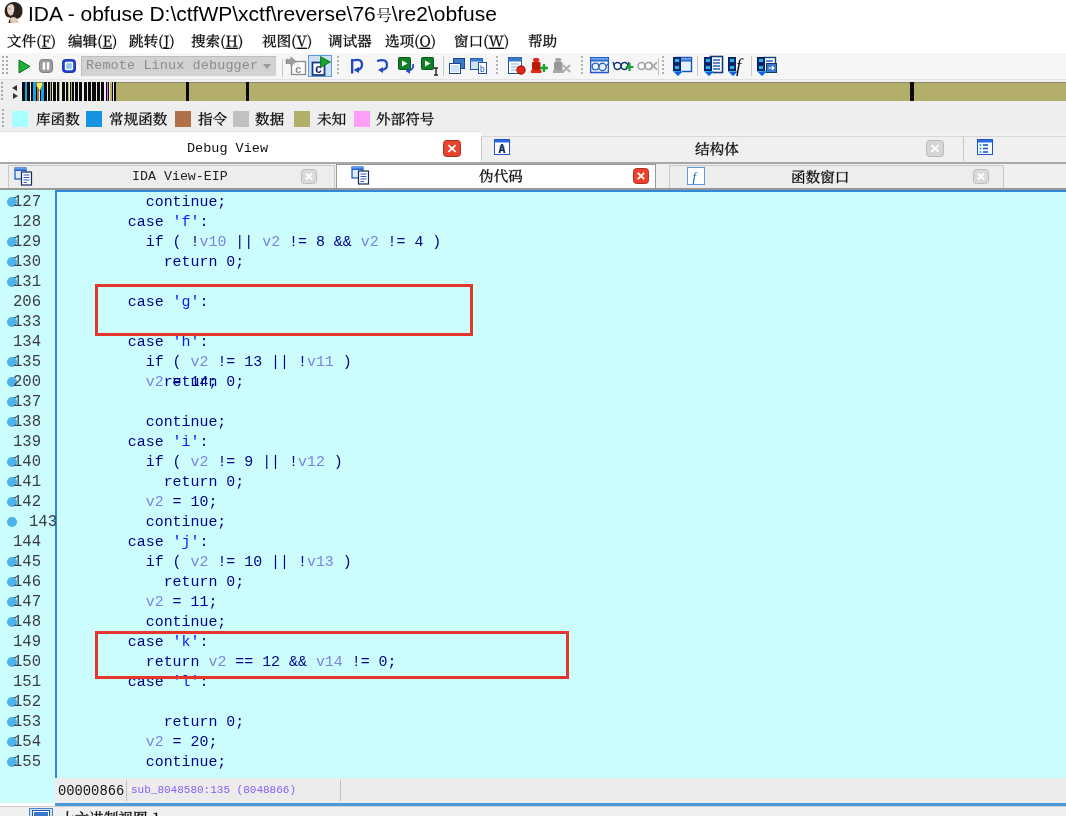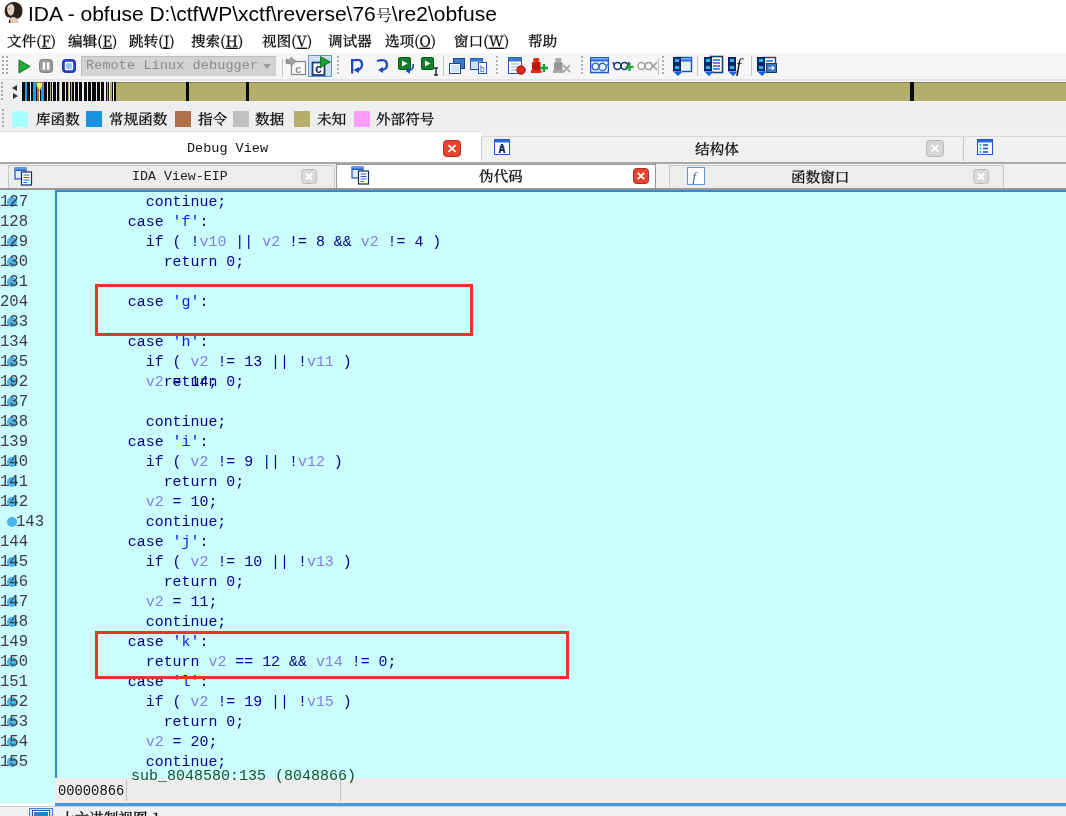--- a/index.html
+++ b/index.html
@@ -1,21 +1,21 @@
 <!DOCTYPE html>
 <html><head><meta charset="utf-8"><style>
 html,body{margin:0;padding:0;width:1066px;height:816px;background:#fff;overflow:hidden;
  font-family:"Liberation Sans",sans-serif;}
 *{box-sizing:border-box}
 .abs{position:absolute}
 .mono{font-family:"Liberation Mono",monospace}
 #page{position:relative;width:1066px;height:816px}
 .codeline{position:absolute;left:92px;white-space:pre;font-family:"Liberation Mono",monospace;
  font-size:14.93px;line-height:20px;height:20px;color:#00008c}
-.num{position:absolute;width:54px;text-align:left;font-family:"Liberation Mono",monospace;
+.num{position:absolute;width:54px;text-align:center;font-family:"Liberation Mono",monospace;
  font-size:15.6px;line-height:20px;height:20px;color:#3c3c46}
 .v{color:#8080e0}.ch{color:#0a16ff}
 .dot{position:absolute;width:10px;height:10px;border-radius:50%;background:#4db2ea}
 </style></head><body>
 <div id="page">
 <div class="abs" style="left:0;top:0;width:1066px;height:28px;background:#fff"></div>
 <svg class="abs" style="left:2px;top:1px" width="23" height="24" viewBox="0 0 23 24">
 <path d="M7.5 2 Q12 0 16 2 Q20 4 20.5 9 Q21 13 18.5 16 Q16 18.5 13 18 Q11.5 20 12 22 L8 22 Q8.5 19 8 16.5 Q5 17 3.5 14 Q2 11 3 7 Q4 3.5 7.5 2 Z" fill="#2b211c"></path>
 <path d="M5.5 5.5 Q7 3 9.5 3 Q12 3.5 12.3 7 Q12.5 10.5 11 13.2 Q9.5 15.2 7.5 14.2 Q5.5 12.8 5.2 9.5 Q5 7 5.5 5.5 Z" fill="#e9d6c6"></path>
 <path d="M6.3 8.0 Q7.6 7.3 8.9 7.9 Q7.6 8.6 6.3 8.0 Z" fill="#6a5244"></path>
@@ -365,31 +365,31 @@
 <div class="num" style="left:0;top:212px">128</div>
 <div class="codeline" style="top:212px">    case <span class="ch">'f'</span>:</div>
 <div class="dot" style="left:6.5px;top:237px"></div>
 <div class="num" style="left:0;top:232px">129</div>
 <div class="codeline" style="top:232px">      if ( !<span class="v">v10</span> || <span class="v">v2</span> != 8 &amp;&amp; <span class="v">v2</span> != 4 )</div>
 <div class="dot" style="left:6.5px;top:257px"></div>
 <div class="num" style="left:0;top:252px">130</div>
 <div class="codeline" style="top:252px">        return 0;</div>
 <div class="dot" style="left:6.5px;top:277px"></div>
 <div class="num" style="left:0;top:272px">131</div>
-<div class="num" style="left:0;top:292px">204</div>
+<div class="num" style="left:0;top:292px">206</div>
 <div class="codeline" style="top:292px">    case <span class="ch">'g'</span>:</div>
 <div class="dot" style="left:6.5px;top:317px"></div>
 <div class="num" style="left:0;top:312px">133</div>
 <div class="num" style="left:0;top:332px">134</div>
 <div class="codeline" style="top:332px">    case <span class="ch">'h'</span>:</div>
 <div class="dot" style="left:6.5px;top:357px"></div>
 <div class="num" style="left:0;top:352px">135</div>
 <div class="codeline" style="top:352px">      if ( <span class="v">v2</span> != 13 || !<span class="v">v11</span> )</div>
 <div class="dot" style="left:6.5px;top:377px"></div>
-<div class="num" style="left:0;top:372px">192</div>
+<div class="num" style="left:0;top:372px">200</div>
 <div class="codeline" style="top:372px">        return 0;</div>
 <div class="dot" style="left:6.5px;top:397px"></div>
 <div class="num" style="left:0;top:392px">137</div>
 <div class="codeline" style="top:372px">      <span class="v">v2</span> = 14;</div>
 <div class="dot" style="left:6.5px;top:417px"></div>
 <div class="num" style="left:0;top:412px">138</div>
 <div class="codeline" style="top:412px">      continue;</div>
 <div class="num" style="left:0;top:432px">139</div>
 <div class="codeline" style="top:432px">    case <span class="ch">'i'</span>:</div>
 <div class="dot" style="left:6.5px;top:457px"></div>
@@ -420,37 +420,36 @@
 <div class="codeline" style="top:612px">      continue;</div>
 <div class="num" style="left:0;top:632px">149</div>
 <div class="codeline" style="top:632px">    case <span class="ch">'k'</span>:</div>
 <div class="dot" style="left:6.5px;top:657px"></div>
 <div class="num" style="left:0;top:652px">150</div>
 <div class="codeline" style="top:652px">      return <span class="v">v2</span> == 12 &amp;&amp; <span class="v">v14</span> != 0;</div>
 <div class="num" style="left:0;top:672px">151</div>
 <div class="codeline" style="top:672px">    case <span class="ch">'l'</span>:</div>
 <div class="dot" style="left:6.5px;top:697px"></div>
 <div class="num" style="left:0;top:692px">152</div>
-<div class="codeline" style="top:692px">      if ( <span class="v">v2</span> != 19 || !<span class="v">v15</span> )</div>
 <div class="dot" style="left:6.5px;top:717px"></div>
 <div class="num" style="left:0;top:712px">153</div>
 <div class="codeline" style="top:712px">        return 0;</div>
 <div class="dot" style="left:6.5px;top:737px"></div>
 <div class="num" style="left:0;top:732px">154</div>
 <div class="codeline" style="top:732px">      <span class="v">v2</span> = 20;</div>
 <div class="dot" style="left:6.5px;top:757px"></div>
 <div class="num" style="left:0;top:752px">155</div>
 <div class="codeline" style="top:752px">      continue;</div>
 <div class="abs" style="left:95px;top:284px;width:378px;height:52px;border:3px solid #e8352c"></div>
 <div class="abs" style="left:95px;top:631px;width:474px;height:48px;border:3px solid #e8352c"></div>
 <div class="abs" style="left:0;top:778px;width:55px;height:25px;background:#ccfdfd"></div>
 <div class="abs" style="left:55px;top:778px;width:1011px;height:25px;background:#ececec"></div>
 <div class="abs mono" style="left:58px;top:784px;font-size:13.8px;color:#111">00000866</div>
 <div class="abs" style="left:126px;top:780px;width:1px;height:21px;background:#c0c0c0"></div>
-<div class="abs mono" style="left:131px;top:768px;font-size:15px;color:#14532d">sub_8048580:135 (8048866)</div>
+<div class="abs mono" style="left:131px;top:784px;font-size:11px;color:#8b5cf6">sub_8048580:135 (8048866)</div>
 <div class="abs" style="left:340px;top:780px;width:1px;height:21px;background:#c0c0c0"></div>
 <div class="abs" style="left:55px;top:803px;width:1011px;height:2.5px;background:#4a9ad8"></div>
 <div class="abs" style="left:0;top:805.5px;width:1066px;height:10.5px;background:#f0f0f0;border-top:1px solid #cfcfcf"></div>
 <svg class="abs" style="left:29px;top:808px" width="24" height="8" viewBox="0 0 24 8">
 <rect x="0.5" y="0.5" width="23" height="12" fill="#cfe3f6" stroke="#4a84c8"></rect>
 <rect x="3.5" y="2.5" width="17" height="9" fill="#fff" stroke="#2255aa"></rect>
 <rect x="5" y="4" width="14" height="7" fill="#3a78c8"></rect>
     </svg>
 <svg style="position:absolute;left:60.0px;top:810.1px" width="99.5" height="16.1" viewBox="0 -13.43 99.5 16.06">
       <path d="M0.6 -6.9 0.8 -6.5H6.8V1.1H7.0C7.3 1.1 7.8 0.9 7.8 0.7V-6.5H13.6C13.8 -6.5 13.9 -6.5 14.0 -6.7C13.5 -7.2 12.6 -7.9 12.6 -7.9L11.8 -6.9H7.8V-11.6C8.2 -11.6 8.3 -11.8 8.3 -12.0L6.8 -12.2V-6.9Z M23.7 -6.4 23.5 -6.2C25.0 -4.5 27.0 -1.6 27.5 0.4C28.8 1.4 29.3 -1.9 23.7 -6.4ZM21.1 -5.9 19.5 -6.5C18.7 -4.1 17.0 -1.1 15.2 0.7L15.4 0.8C17.5 -0.8 19.5 -3.5 20.5 -5.8C20.9 -5.7 21.0 -5.8 21.1 -5.9ZM20.1 -12.1 19.9 -12.0C20.8 -11.3 21.9 -10.0 22.1 -9.0C23.3 -8.1 24.1 -10.8 20.1 -12.1ZM27.0 -9.5 26.2 -8.4H15.4L15.5 -8.0H28.1C28.3 -8.0 28.5 -8.0 28.5 -8.2C27.9 -8.7 27.0 -9.5 27.0 -9.5Z M30.7 -12.0 30.5 -11.9C31.2 -11.1 32.1 -9.8 32.3 -8.9C33.3 -8.1 34.1 -10.3 30.7 -12.0ZM41.7 -10.0 41.0 -9.2H40.3V-11.6C40.7 -11.7 40.8 -11.8 40.9 -12.0L39.4 -12.2V-9.2H36.9V-11.6C37.2 -11.7 37.3 -11.8 37.4 -12.0L35.9 -12.2V-9.2H34.0L34.1 -8.7H35.9V-6.3L35.9 -5.6H33.6L33.7 -5.1H35.9C35.8 -3.5 35.3 -2.2 34.2 -1.1L34.4 -0.9C36.0 -2.0 36.6 -3.4 36.8 -5.1H39.4V-0.7H39.6C40.0 -0.7 40.3 -0.9 40.3 -1.0V-5.1H43.0C43.2 -5.1 43.3 -5.2 43.3 -5.4C42.9 -5.8 42.1 -6.5 42.1 -6.5L41.5 -5.6H40.3V-8.7H42.5C42.7 -8.7 42.8 -8.8 42.9 -9.0C42.4 -9.4 41.7 -10.0 41.7 -10.0ZM36.9 -5.6 36.9 -6.3V-8.7H39.4V-5.6ZM31.9 -1.9C31.2 -1.5 30.3 -0.6 29.6 -0.2L30.5 1.0C30.6 0.9 30.6 0.8 30.6 0.6C31.1 -0.1 31.9 -1.1 32.2 -1.6C32.4 -1.8 32.5 -1.8 32.7 -1.6C33.8 0.3 35.1 0.7 38.3 0.7C39.9 0.7 41.2 0.7 42.5 0.7C42.6 0.2 42.8 -0.1 43.3 -0.2V-0.4C41.6 -0.3 40.2 -0.3 38.6 -0.3C35.5 -0.3 34.0 -0.4 33.0 -2.0C32.9 -2.1 32.8 -2.1 32.8 -2.1V-6.8C33.2 -6.8 33.4 -6.9 33.5 -7.0L32.2 -8.1L31.7 -7.3H29.8L29.8 -6.9H31.9Z M53.6 -11.0V-1.8H53.7C54.1 -1.8 54.5 -2.0 54.5 -2.2V-10.4C54.8 -10.5 54.9 -10.6 55.0 -10.8ZM56.2 -12.0V-0.3C56.2 -0.1 56.1 -0.0 55.9 -0.0C55.6 -0.0 54.2 -0.1 54.2 -0.1V0.1C54.8 0.2 55.2 0.3 55.3 0.4C55.6 0.6 55.6 0.8 55.7 1.1C56.9 1.0 57.1 0.5 57.1 -0.2V-11.4C57.4 -11.4 57.6 -11.6 57.6 -11.8ZM45.2 -5.2V0.2H45.3C45.7 0.2 46.1 -0.0 46.1 -0.1V-4.8H48.1V1.1H48.3C48.6 1.1 49.0 0.9 49.0 0.8V-4.8H51.0V-1.3C51.0 -1.1 51.0 -1.1 50.8 -1.1C50.6 -1.1 49.8 -1.1 49.8 -1.1V-0.9C50.2 -0.8 50.4 -0.7 50.5 -0.6C50.7 -0.4 50.7 -0.2 50.7 0.1C51.8 -0.0 51.9 -0.5 51.9 -1.2V-4.6C52.2 -4.6 52.5 -4.8 52.6 -4.9L51.3 -5.8L50.9 -5.2H49.0V-6.9H52.6C52.8 -6.9 53.0 -7.0 53.0 -7.2C52.5 -7.6 51.8 -8.2 51.8 -8.2L51.1 -7.4H49.0V-9.3H52.1C52.3 -9.3 52.5 -9.4 52.5 -9.6C52.0 -10.0 51.3 -10.6 51.3 -10.6L50.6 -9.8H49.0V-11.6C49.4 -11.7 49.5 -11.8 49.5 -12.0L48.1 -12.2V-9.8H46.3C46.5 -10.2 46.7 -10.6 46.9 -11.1C47.2 -11.0 47.4 -11.2 47.4 -11.3L46.0 -11.8C45.7 -10.3 45.2 -8.8 44.6 -7.9L44.8 -7.8C45.3 -8.2 45.7 -8.7 46.1 -9.3H48.1V-7.4H44.3L44.4 -6.9H48.1V-5.2H46.2L45.2 -5.6Z M69.6 -4.5 68.3 -4.7V-0.1C68.3 0.5 68.4 0.7 69.4 0.7H70.5C72.2 0.7 72.6 0.5 72.6 0.1C72.6 -0.0 72.5 -0.2 72.2 -0.3L72.2 -2.2H72.0C71.8 -1.4 71.7 -0.6 71.6 -0.3C71.5 -0.2 71.5 -0.2 71.4 -0.1C71.2 -0.1 70.9 -0.1 70.5 -0.1H69.6C69.2 -0.1 69.1 -0.2 69.1 -0.4V-4.2C69.4 -4.2 69.6 -4.4 69.6 -4.5ZM68.9 -9.2 67.5 -9.4C67.5 -4.6 67.7 -1.3 63.1 0.9L63.2 1.1C68.5 -0.9 68.4 -4.2 68.4 -8.8C68.8 -8.9 68.9 -9.0 68.9 -9.2ZM64.8 -11.6V-3.3H65.0C65.4 -3.3 65.7 -3.6 65.7 -3.6V-10.8H70.3V-3.5H70.4C70.8 -3.5 71.2 -3.7 71.2 -3.8V-10.6C71.5 -10.7 71.6 -10.8 71.7 -10.9L70.7 -11.7L70.2 -11.1H65.9ZM60.7 -12.2 60.5 -12.1C61.0 -11.6 61.6 -10.7 61.7 -10.0C62.6 -9.3 63.5 -11.1 60.7 -12.2ZM62.2 0.8V-5.5C62.6 -5.0 63.1 -4.3 63.3 -3.7C64.2 -3.1 64.9 -4.8 62.2 -5.9V-6.2C62.8 -7.0 63.3 -7.8 63.6 -8.6C64.0 -8.6 64.1 -8.6 64.3 -8.7L63.2 -9.8L62.6 -9.2H59.1L59.2 -8.7H62.6C61.9 -6.9 60.3 -4.5 58.7 -3.1L58.9 -2.9C59.7 -3.5 60.5 -4.2 61.2 -5.1V1.1H61.4C61.8 1.1 62.2 0.9 62.2 0.8Z M79.1 -4.7 79.0 -4.5C80.2 -4.2 81.2 -3.6 81.6 -3.2C82.5 -2.9 82.7 -4.8 79.1 -4.7ZM77.6 -2.8 77.5 -2.6C79.8 -2.1 81.7 -1.2 82.5 -0.6C83.7 -0.4 83.8 -2.6 77.6 -2.8ZM85.0 -10.9V-0.3H75.6V-10.9ZM75.6 0.7V0.1H85.0V1.1H85.1C85.5 1.1 86.0 0.8 86.0 0.7V-10.8C86.3 -10.8 86.5 -10.9 86.6 -11.1L85.4 -12.0L84.9 -11.4H75.6L74.6 -11.9V1.1H74.8C75.2 1.1 75.6 0.9 75.6 0.7ZM79.9 -10.3 78.5 -10.8C78.1 -9.4 77.3 -7.7 76.2 -6.5L76.4 -6.3C77.1 -6.9 77.7 -7.5 78.3 -8.3C78.7 -7.5 79.2 -6.9 79.8 -6.4C78.7 -5.5 77.4 -4.7 75.9 -4.2L76.1 -4.0C77.7 -4.4 79.1 -5.1 80.4 -5.9C81.4 -5.2 82.6 -4.6 83.9 -4.3C84.0 -4.7 84.3 -5.0 84.7 -5.1L84.7 -5.2C83.4 -5.5 82.1 -5.9 81.0 -6.4C81.9 -7.1 82.6 -7.9 83.2 -8.7C83.6 -8.8 83.7 -8.8 83.8 -8.9L82.8 -9.9L82.2 -9.3H78.9C79.1 -9.6 79.2 -9.9 79.4 -10.1C79.6 -10.1 79.8 -10.1 79.9 -10.3ZM78.4 -8.5 78.7 -8.8H82.1C81.6 -8.1 81.0 -7.4 80.3 -6.8C79.6 -7.3 78.9 -7.9 78.4 -8.5Z M88.2 -3.5H92.0V-4.3H88.2Z M93.7 0.0 98.9 0.0V-0.4L97.0 -0.6L97.0 -3.4V-8.3L97.0 -10.6L96.8 -10.8L93.7 -10.0V-9.5L95.8 -9.9V-3.4L95.7 -0.6L93.7 -0.4Z" fill="#000" stroke="#000" stroke-width="0.3"></path>

